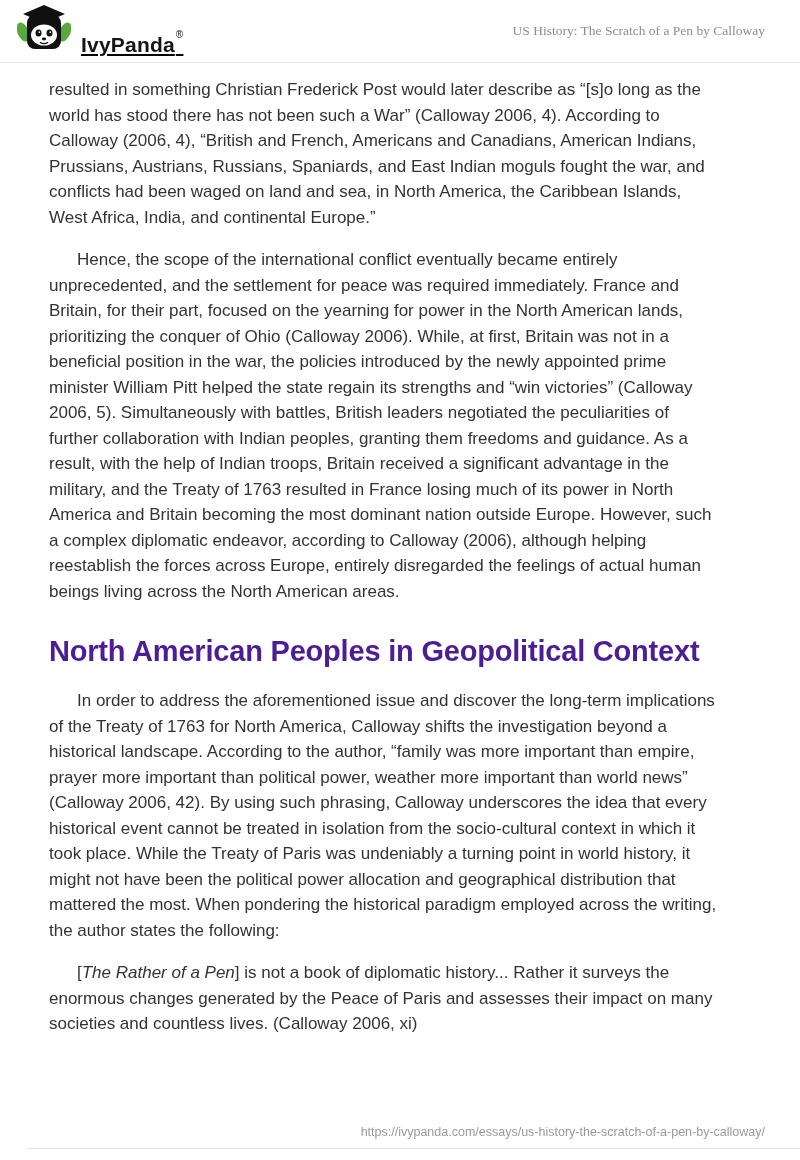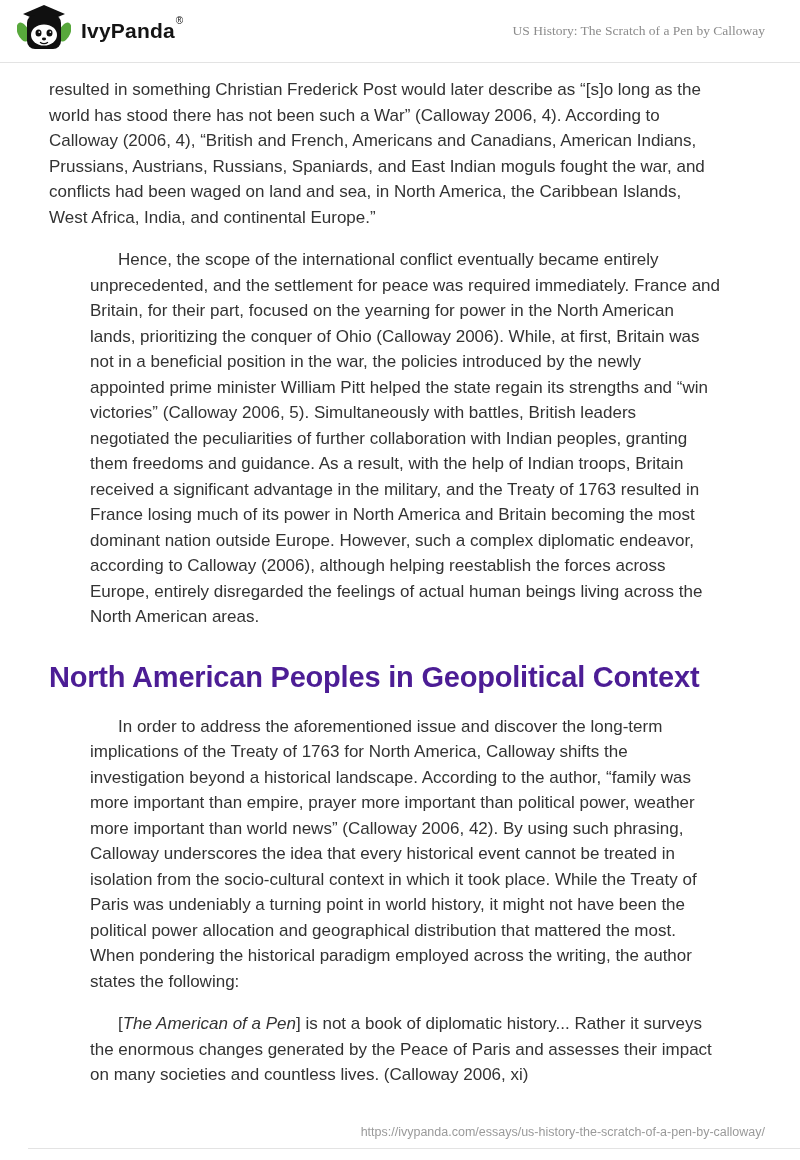--- a/index.html
+++ b/index.html
@@ -22,22 +22,23 @@
   .page-header {
     height: 63px;
     display: flex;
     align-items: center;
     justify-content: space-between;
     padding: 0 35px 0 17px;
     border-bottom: 1px solid #e3e3e3;
   }
   .brand {
     display: flex;
-    align-items: center;
+    align-items: flex-end;
     gap: 10px;
+    text-decoration: underline;
   }
   .brand-logo { display: block; }
   .brand-name {
     font-size: 21px;
     font-weight: 700;
     color: #141414;
     letter-spacing: 0.2px;
   }
   .brand-reg {
     font-size: 10px;
@@ -55,21 +56,21 @@
     font-family: Liberation Serif, serif;
   }
   
   .content {
     padding: 14px 80px 0 49px;
     color: #333333;
     font-size: 17px;
     line-height: 25.5px;
   }
   .content p { margin: 0 0 17px 0; }
-  .content p.indent { text-indent: 28px; margin-left: 41px; }
+  .content p.indent { text-indent: 28px; }
   .section-heading {
     font-size: 29px;
     line-height: 40px;
     font-weight: 700;
     color: #4c1d95;
     margin: 27px 0 17px 0;
     letter-spacing: -0.2px;
   }
   .italic { font-style: italic; }
   
@@ -117,20 +118,20 @@
   </header>
 
   <main class="content">
     <p>resulted in something Christian Frederick Post would later describe as “[s]o long as the world has stood there has not been such a War” (Calloway 2006, 4). According to Calloway (2006, 4), “British and French, Americans and Canadians, American Indians, Prussians, Austrians, Russians, Spaniards, and East Indian moguls fought the war, and conflicts had been waged on land and sea, in North America, the Caribbean Islands, West Africa, India, and continental Europe.”</p>
     <p class="indent">Hence, the scope of the international conflict eventually became entirely unprecedented, and the settlement for peace was required immediately. France and Britain, for their part, focused on the yearning for power in the North American lands, prioritizing the conquer of Ohio (Calloway 2006). While, at first, Britain was not in a beneficial position in the war, the policies introduced by the newly appointed prime minister William Pitt helped the state regain its strengths and “win victories” (Calloway 2006, 5). Simultaneously with battles, British leaders negotiated the peculiarities of further collaboration with Indian peoples, granting them freedoms and guidance. As a result, with the help of Indian troops, Britain received a significant advantage in the military, and the Treaty of 1763 resulted in France losing much of its power in North America and Britain becoming the most dominant nation outside Europe. However, such a complex diplomatic endeavor, according to Calloway (2006), although helping reestablish the forces across Europe, entirely disregarded the feelings of actual human beings living across the North American areas.</p>
 
     <h1 class="section-heading">North American Peoples in Geopolitical Context</h1>
 
     <p class="indent">In order to address the aforementioned issue and discover the long-term implications of the Treaty of 1763 for North America, Calloway shifts the investigation beyond a historical landscape. According to the author, “family was more important than empire, prayer more important than political power, weather more important than world news” (Calloway 2006, 42). By using such phrasing, Calloway underscores the idea that every historical event cannot be treated in isolation from the socio-cultural context in which it took place. While the Treaty of Paris was undeniably a turning point in world history, it might not have been the political power allocation and geographical distribution that mattered the most. When pondering the historical paradigm employed across the writing, the author states the following:</p>
 
-    <p class="indent"><span>[</span><span class="italic">The American of a Pen</span><span>] is not a book of diplomatic history... Rather it surveys the enormous changes generated by the Peace of Paris and assesses their impact on many societies and countless lives. (Calloway 2006, xi)</span></p>
+    <p class="indent"><span>[</span><span class="italic">The Rather of a Pen</span><span>] is not a book of diplomatic history... Rather it surveys the enormous changes generated by the Peace of Paris and assesses their impact on many societies and countless lives. (Calloway 2006, xi)</span></p>
   </main>
 
   <footer class="page-footer">
     <span class="footer-url">https://ivypanda.com/essays/us-history-the-scratch-of-a-pen-by-calloway/</span>
   </footer>
 
 </div>
 
 </body></html>

